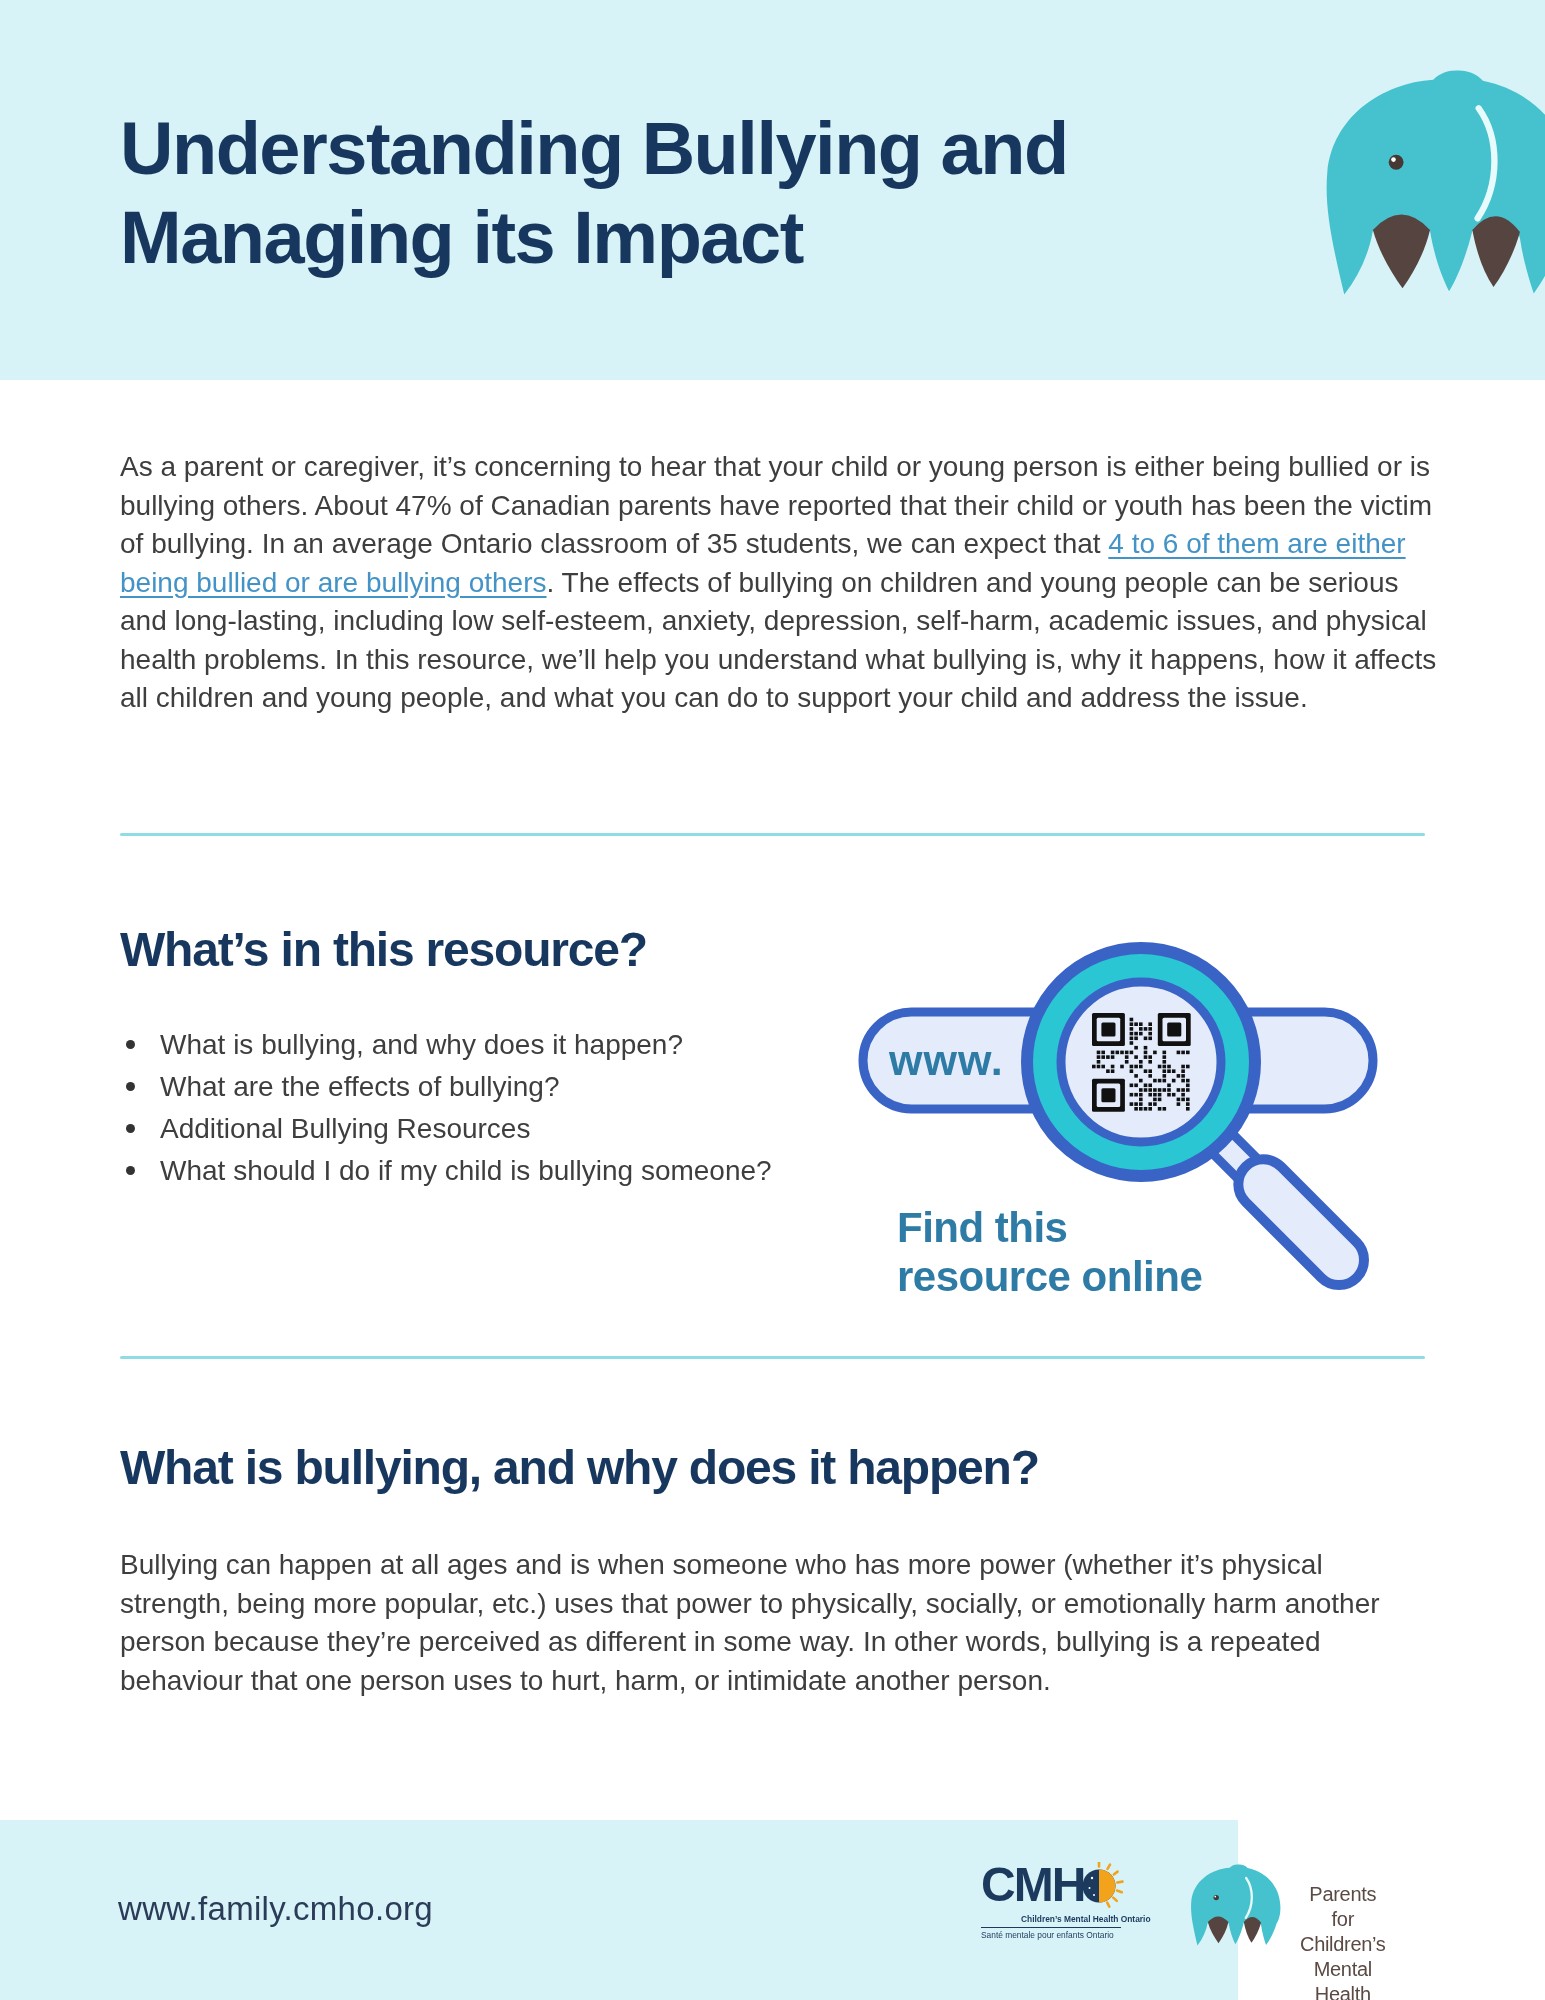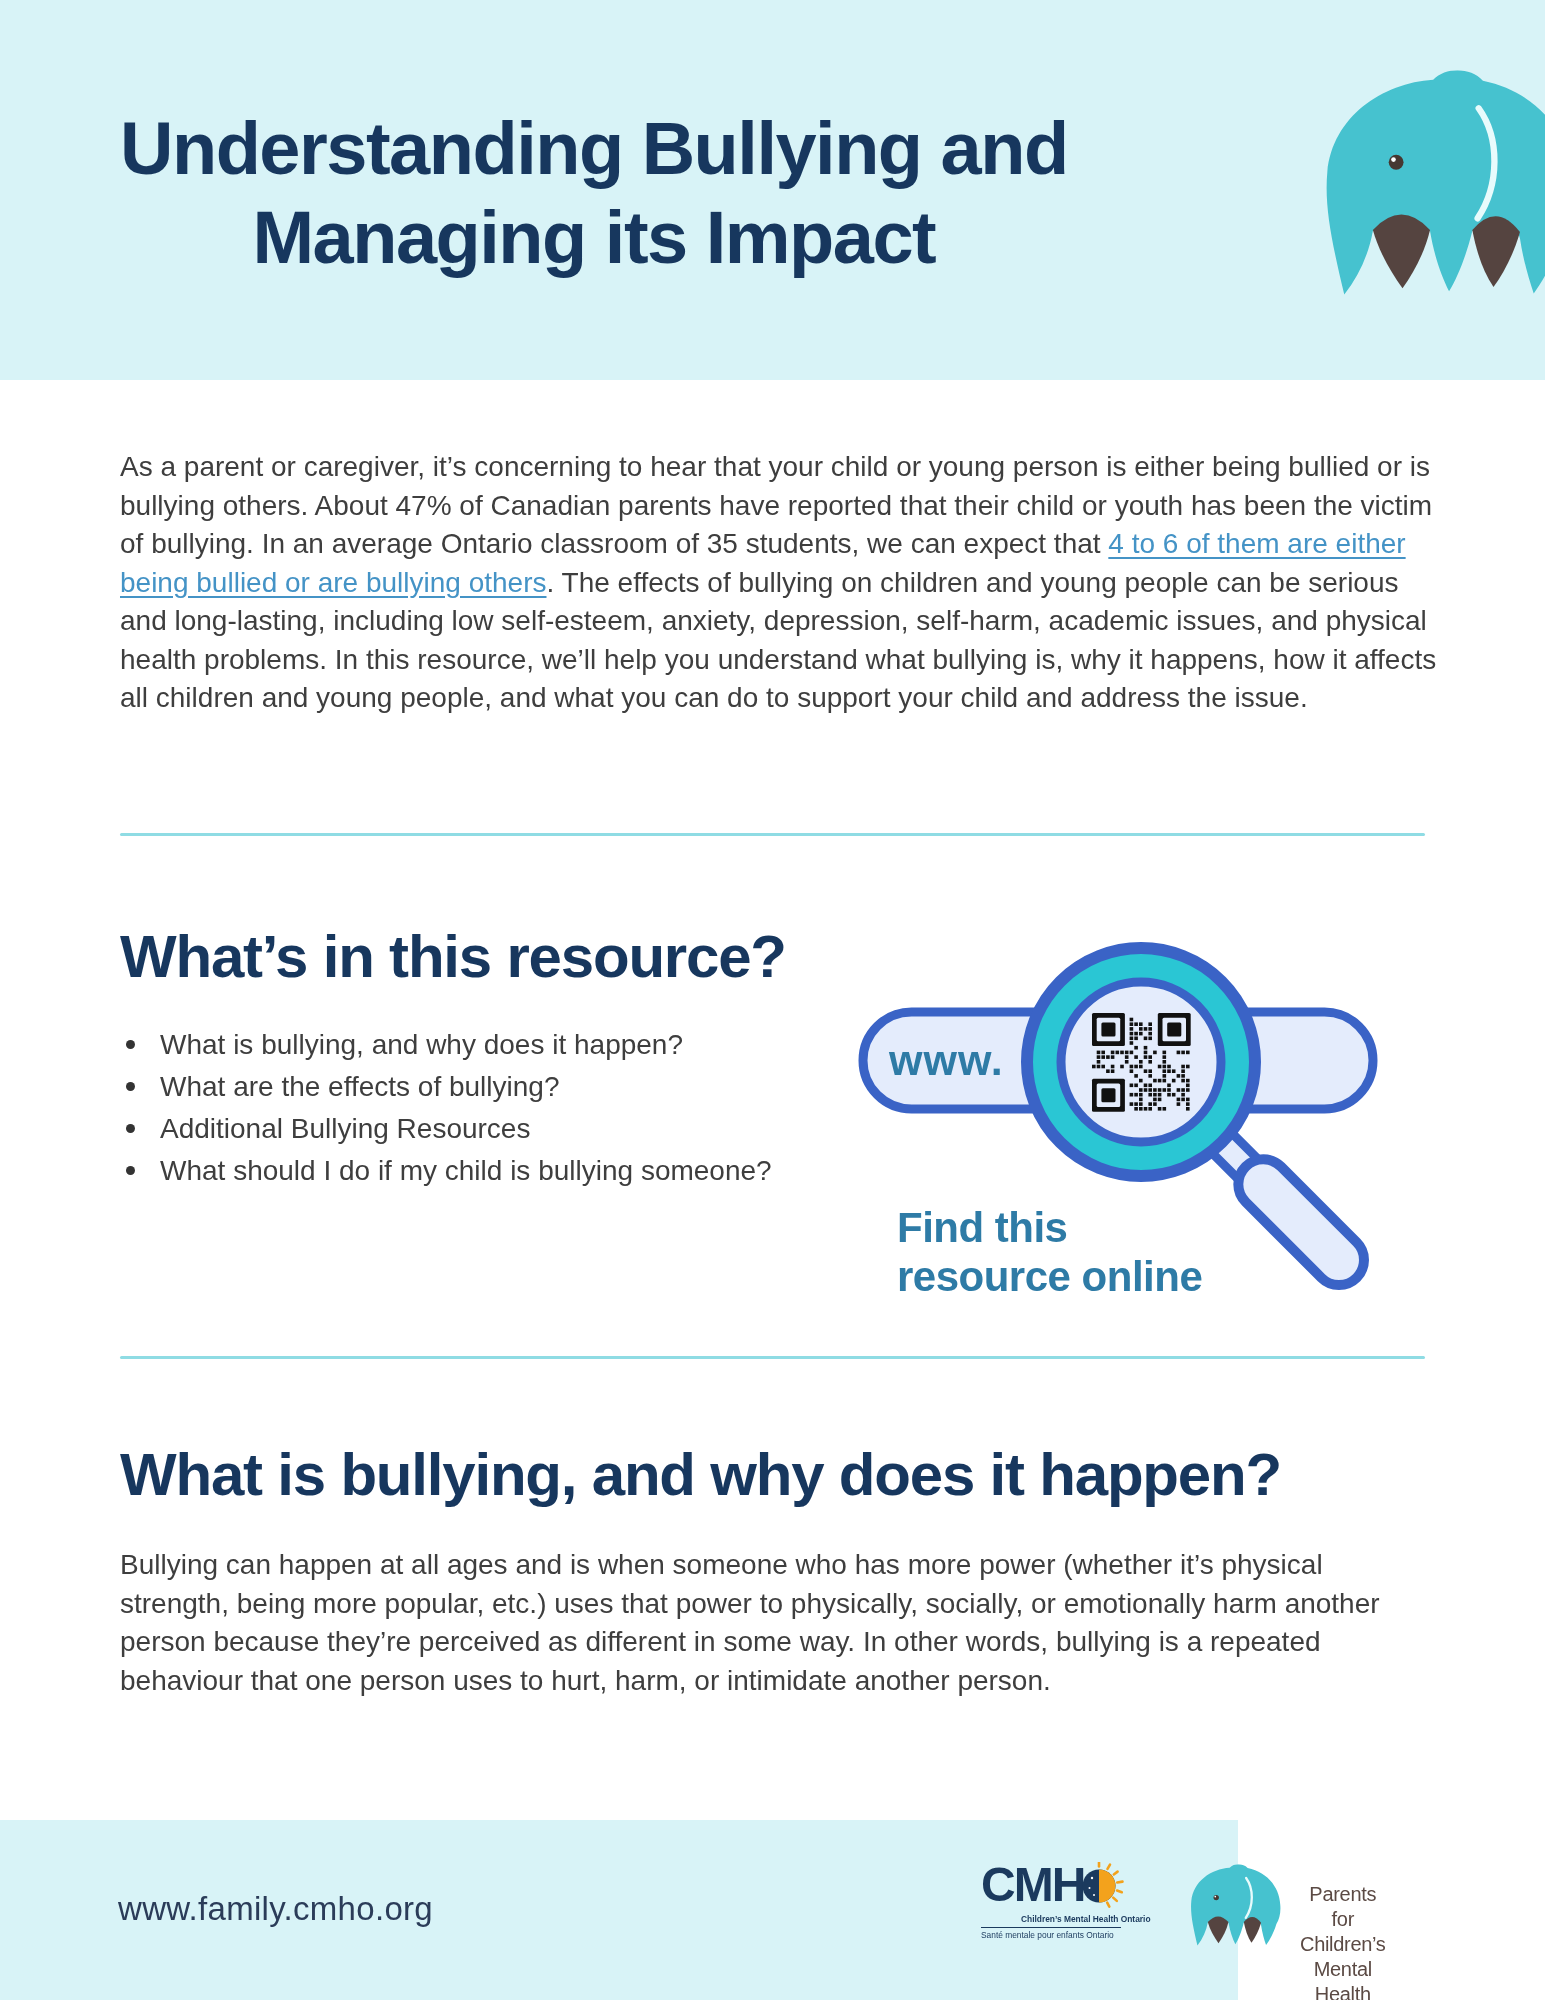--- a/index.html
+++ b/index.html
@@ -10,40 +10,40 @@
     font-family:"Liberation Sans", sans-serif;
   }
   
   .header {
     position:absolute; left:0; top:0; width:1545px; height:380px;
     background:#d8f3f7; overflow:hidden;
   }
   .title {
     position:absolute; left:120px; top:104px;
     font-size:74px; line-height:89px; font-weight:700;
-    letter-spacing:-1.5px; color:#17375e;text-align:center;
+    letter-spacing:-1.5px; color:#17375e;
   }
   .title span { display:block; }
   .elephant-big { position:absolute; right:-30px; top:70px; width:254px; height:231px; }
   
   .intro {
     position:absolute; left:120px; top:448px; width:1318px;
     font-size:28px; line-height:38.5px; color:#3e3e3e;
   }
   .intro a { color:#4493c6; text-decoration:underline; text-underline-offset:4px; }
   .divider {
     position:absolute; left:120px; width:1305px; height:3px;
     background:#8fdce4; border-radius:2px;
   }
   .divider.d1 { top:833px; }
   .divider.d2 { top:1356px; }
   
   .h2 {
     position:absolute; left:120px;
-    font-size:60px; font-weight:700; letter-spacing:-1.2px; color:#17375e;
+    font-size:48px; font-weight:700; letter-spacing:-1.2px; color:#17375e;
   }
   .h2.toc-h { top:922px; }
   .h2.s2-h  { top:1440px; }
   
   .toc-list {
     position:absolute; left:120px; top:1024px; width:668px;
     list-style:none; font-size:28px; line-height:42px; color:#3e3e3e;
   }
   .toc-list li { position:relative; padding-left:40px; }
   .toc-list li::before {

